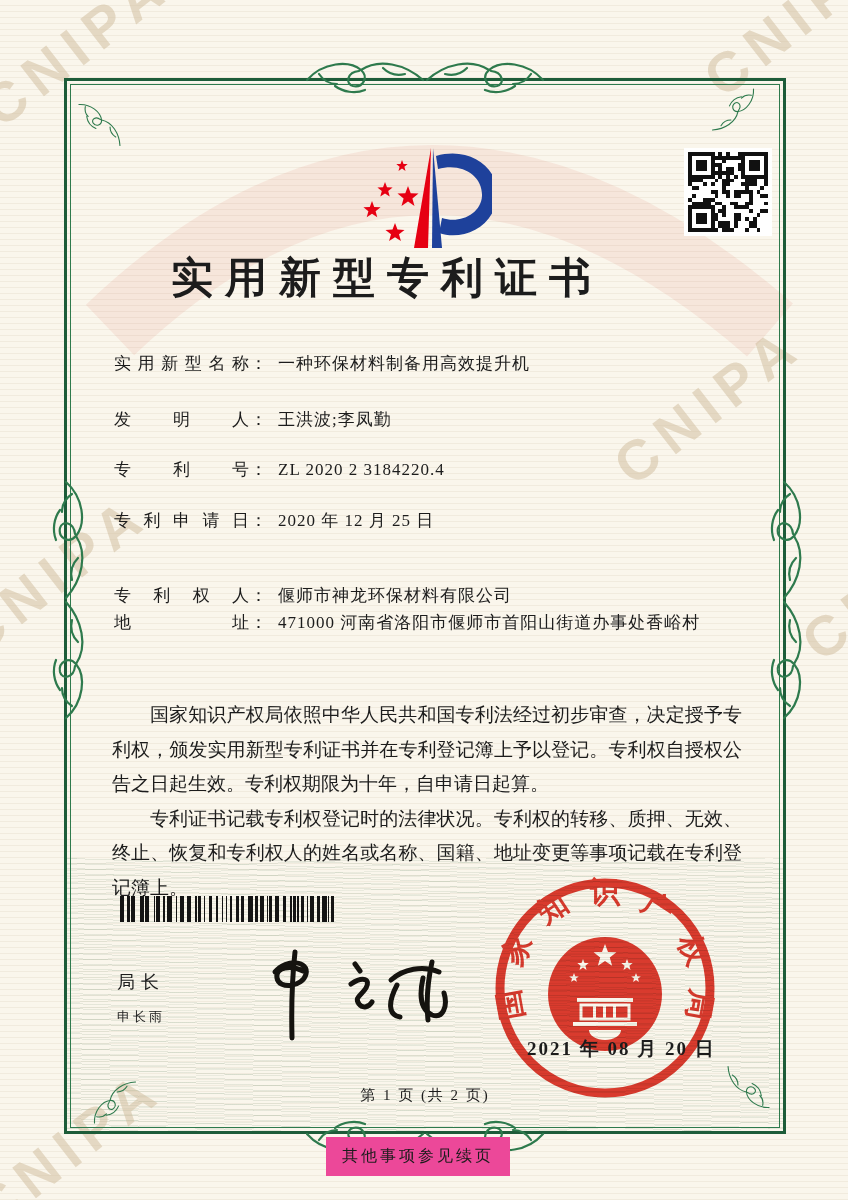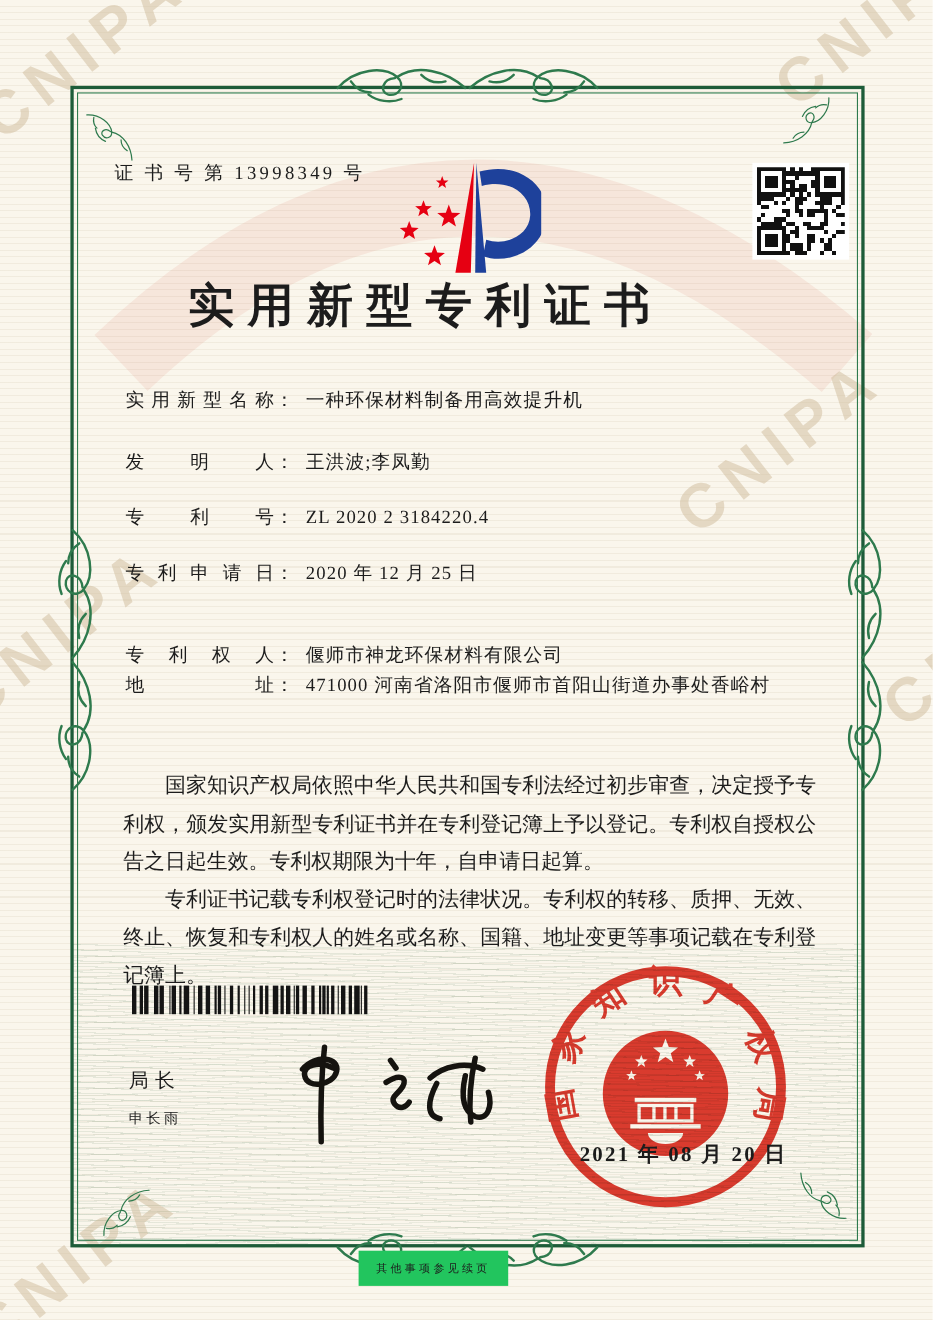--- a/index.html
+++ b/index.html
@@ -38,21 +38,21 @@
   .paras{left:112px;top:698px;width:630px;font-size:19px;line-height:1.82;text-align:justify;}
   .paras p{margin:0;text-indent:2em;}
   .barcode{left:120px;top:896px;width:215px;height:26px;display:flex;align-items:stretch;}
   .barcode div{height:100%;}
   .officer-title{left:117px;top:970px;font-size:18px;letter-spacing:6px;}
   .officer-name{left:117px;top:1008px;font-size:13px;letter-spacing:3px;}
   .signature{left:235px;top:938px;}
   .seal{left:489px;top:872px;z-index:3;mix-blend-mode:multiply;opacity:.95;}
   .seal-date{left:527px;top:1036px;font-size:19px;font-weight:bold;letter-spacing:2px;z-index:4;}
   .page-info{left:64px;top:1086px;width:722px;text-align:center;font-size:15px;letter-spacing:2px;}
-  .continuation{left:326px;top:1137px;background:#22c55e;padding:9px 16px;font-size:10px;letter-spacing:3px;z-index:3;}
+  .continuation{left:326px;top:1137px;background:#ec4899;padding:9px 16px;font-size:16px;letter-spacing:3px;z-index:3;}
 </style>
 </head>
 <body>
 
 <div class="page">
 
   <div class="tex-warm"></div>
   <div class="tex-green"></div>
 
   <svg class="abs" style="left:0;top:0;z-index:0;" width="848" height="400">
@@ -114,21 +114,20 @@
         <use href="#flo" transform="scale(0.5)"></use>
       </g>
     <g transform="translate(86,1116) rotate(-45)">
         <use href="#flo" transform="scale(0.5)"></use>
       </g>
     <g transform="translate(762,1116) rotate(-135)">
         <use href="#flo" transform="scale(0.5)"></use>
       </g>
   </svg>
 
-  <div class="abs cert-no">证 书 号 第 13998349 号</div>
 
   <svg class="abs logo" width="140" height="114" viewBox="0 0 140 114">
     <g id="logo-stars" fill="#e60012">
         <polygon points="50.0,20.0 51.5,24.0 55.7,24.1 52.4,26.8 53.5,30.9 50.0,28.5 46.5,30.9 47.6,26.8 44.3,24.1 48.5,24.0"></polygon>
         <polygon points="33.0,42.0 35.0,47.3 40.6,47.5 36.2,51.0 37.7,56.5 33.0,53.4 28.3,56.5 29.8,51.0 25.4,47.5 31.0,47.3"></polygon>
         <polygon points="56.0,46.0 58.7,53.3 66.5,53.6 60.4,58.4 62.5,65.9 56.0,61.6 49.5,65.9 51.6,58.4 45.5,53.6 53.3,53.3"></polygon>
         <polygon points="20.0,61.0 22.2,66.9 28.6,67.2 23.6,71.2 25.3,77.3 20.0,73.8 14.7,77.3 16.4,71.2 11.4,67.2 17.8,66.9"></polygon>
         <polygon points="43.0,83.0 45.5,89.6 52.5,89.9 47.0,94.3 48.9,101.1 43.0,97.2 37.1,101.1 39.0,94.3 33.5,89.9 40.5,89.6"></polygon>
       </g>
     <polygon points="62,108 76,108 79,8" fill="#e60012"></polygon>
@@ -508,15 +507,16 @@
         <rect x="104" y="133" width="3" height="14"></rect>
         <rect x="114" y="133" width="3" height="14"></rect>
         <rect x="124" y="133" width="3" height="14"></rect>
         <rect x="84" y="150" width="64" height="4"></rect>
         <path d="M 100 158 a 16 10 0 0 0 32 0 z"></path>
       </g>
     </g>
   </svg>
   <div class="abs seal-date">2021 年 08 月 20 日</div>
 
+  <div class="abs page-info">第 1 页 (共 2 页)</div>
   <div class="abs continuation">其他事项参见续页</div>
 
 </div>
 
 </body></html>

